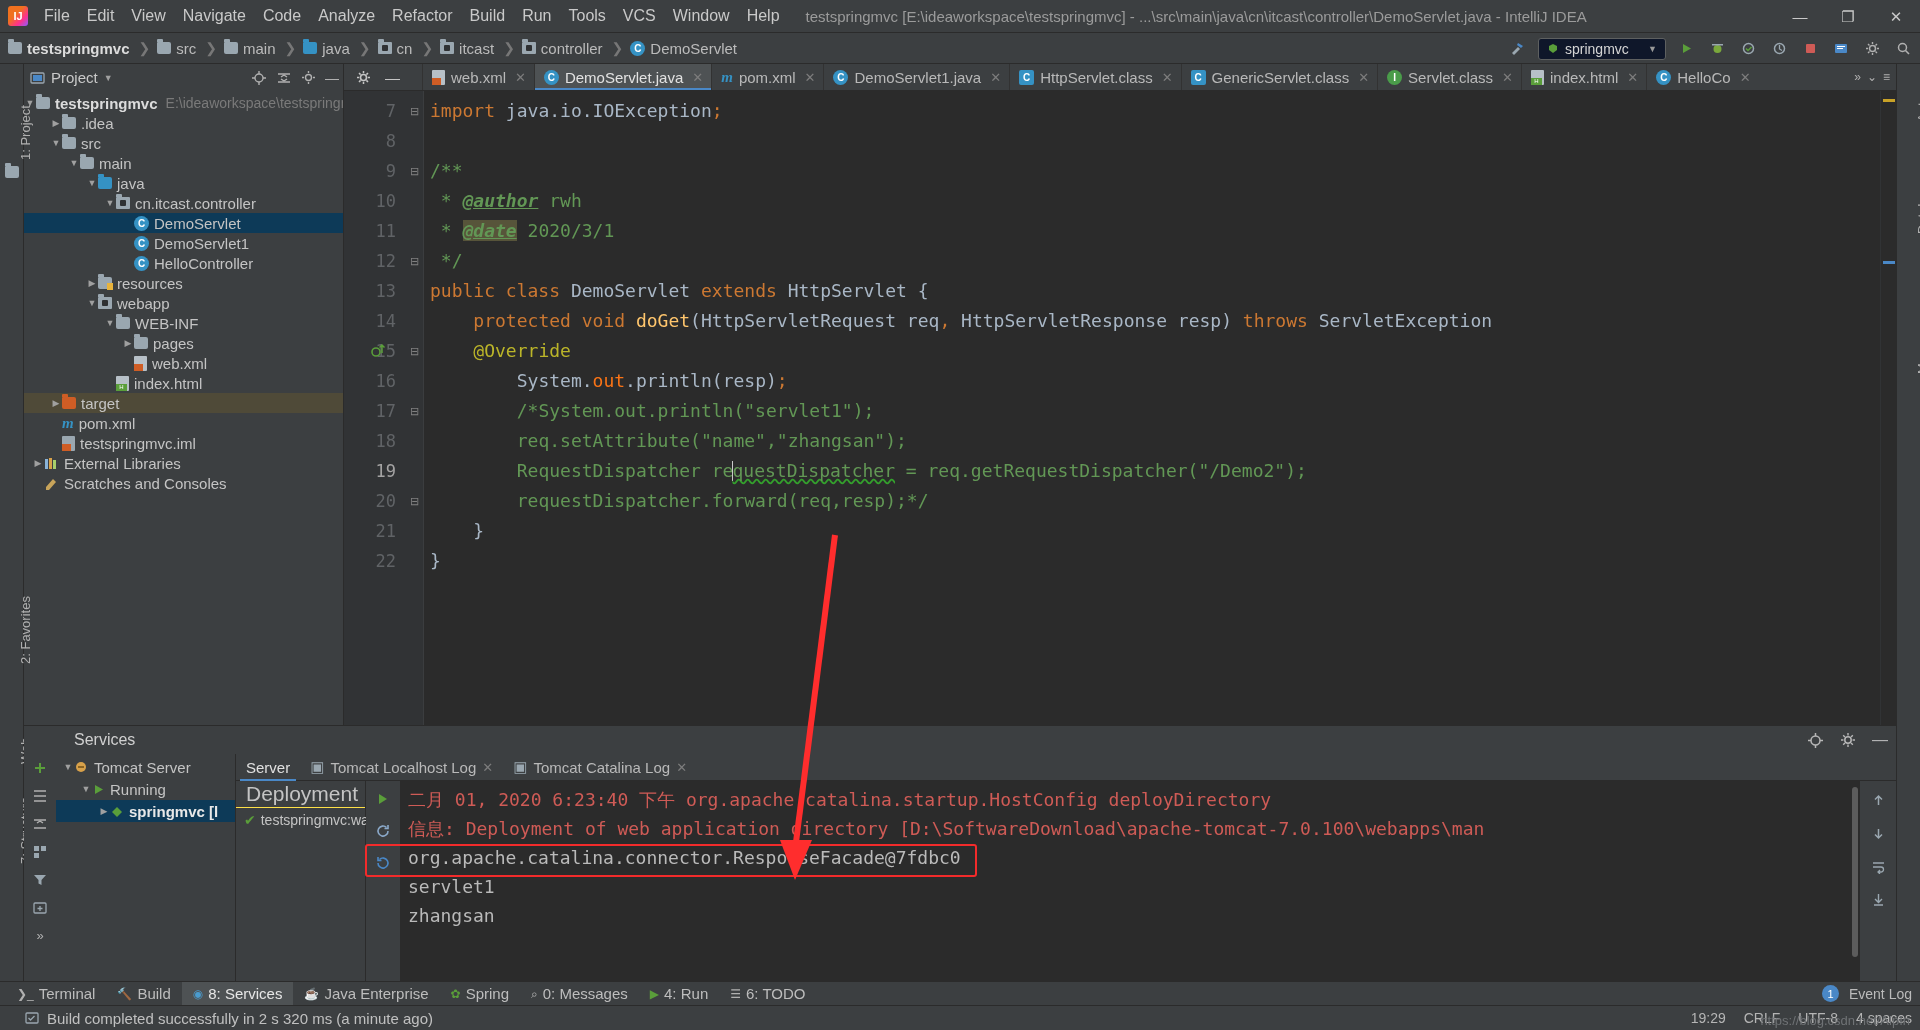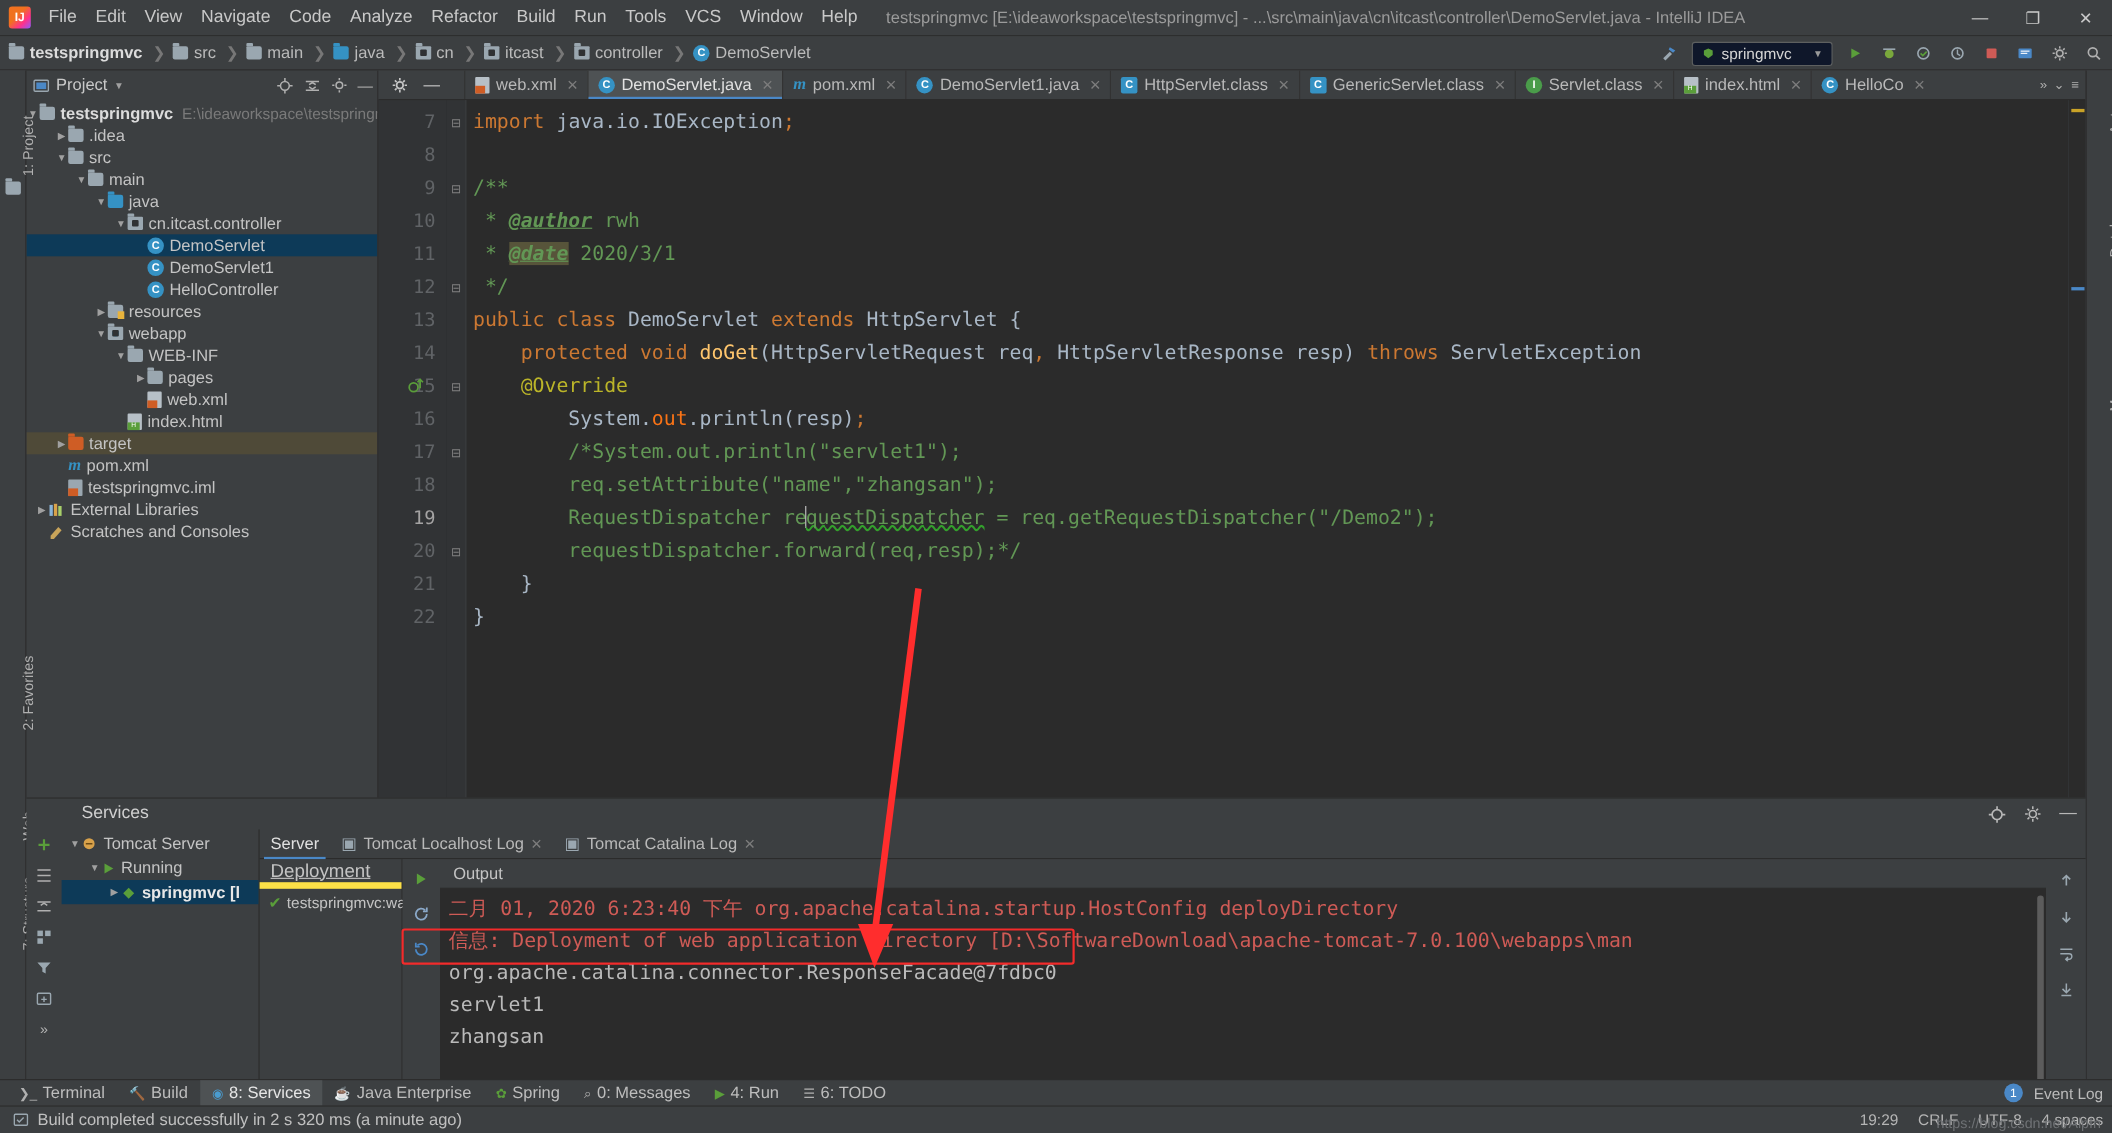--- a/index.html
+++ b/index.html
@@ -151,21 +151,21 @@
   .svc-toolstrip { width:32px; flex:none; display:flex; flex-direction:column; align-items:center; gap:12px; padding-top:6px;}
   .svc-tree { width:180px; flex:none; border-right:1px solid #2b2b2b; font-size:15px; padding-top:2px;}
   .svc-mid { flex:1; display:flex; min-width:0; }
   .svc-tabs { height:27px; display:flex; align-items:center; gap:0; border-bottom:1px solid #2b2b2b; }
   .svc-tab { display:flex; align-items:center; gap:6px; padding:0 10px; font-size:15px; color:#b9b9b9; height:27px; }
   .svc-tab.active { color:#e0e0e0; position:relative; }
   .svc-tab.active:after{content:"";position:absolute;left:4px;right:4px;bottom:0;height:2px;background:#4a88c7;}
   .svc-tab .x { color:#7d7d7d; font-size:13px; }
 
   .dep-col { width:130px; flex:none; border-right:1px solid #2b2b2b; display:flex; flex-direction:column;}
-  .dep-hd { height:27px; display:flex; align-items:center; padding-left:10px; font-size:17px; color:#c4c4c4; border-bottom:6px solid #fde047;text-decoration:underline;}
+  .dep-hd { height:27px; display:flex; align-items:center; padding-left:10px; font-size:21px; color:#c4c4c4; border-bottom:1px solid #fde047;}
   .dep-row { height:24px; display:flex; align-items:center; gap:5px; padding-left:8px; font-size:14px; color:#c4c4c4; white-space:nowrap; }
 
   .out-col { flex:1; display:flex; flex-direction:column; min-width:0; background:#2b2b2b;}
   .out-hd { height:27px; display:flex; align-items:center; padding-left:12px; font-size:15px; color:#c4c4c4; background:#3c3f41; border-bottom:1px solid #2b2b2b;}
   .out-tools { width:34px; flex:none; background:#3c3f41; display:flex; flex-direction:column; align-items:center; gap:16px; padding-top:10px; }
   .out-body { flex:1; position:relative; overflow:hidden; background:#2b2b2b; padding-top:4px;}
   .ol { height:29px; line-height:29px; font-family:"DejaVu Sans Mono", monospace; font-size:18px; white-space:pre; padding-left:8px; color:#bbb; }
   .ol.err { color:#cf5b56; }
   .ol.out { color:#bababa; }
   .out-right { width:36px; flex:none; background:#3c3f41; display:flex; flex-direction:column; align-items:center; gap:18px; padding-top:12px;}
@@ -178,21 +178,21 @@
     position:absolute; left:0; right:0; bottom:25px; height:24px; background:#3c3f41;
     display:flex; align-items:center; gap:0; padding-left:6px; border-top:1px solid #2b2b2b;
   }
   .stab { display:flex; align-items:center; gap:5px; padding:0 11px; font-size:15px; color:#bdbdbd; height:24px;}
   .stab.active { background:#4e5254; color:#e6e6e6; }
   .statusTabs .right { position:absolute; right:8px; display:flex; align-items:center; gap:10px; font-size:14px;}
   .badge { width:17px;height:17px;border-radius:50%;background:#4a88c7;color:#fff;font-size:11px;display:inline-flex;align-items:center;justify-content:center;}
 
   .statusbar {
     position:absolute; left:0; right:0; bottom:0; height:25px; background:#3c3f41;
-    display:flex; align-items:center; padding-left:12px; font-size:15px; color:#c0c0c0;
+    display:flex; align-items:center; padding-left:25px; font-size:15px; color:#c0c0c0;
     border-top:1px solid #2b2b2b;
   }
   .statusbar .right { position:absolute; right:8px; display:flex; align-items:center; gap:18px; font-size:14px; color:#b5b5b5;}
   .watermark { position:absolute; right:10px; bottom:2px; font-size:13px; color:#6f7275; }
 
   svg { display:block; }
 </style>
 </head>
 <body>
 
@@ -873,21 +873,20 @@
               </span>
               <span>
                 <svg width="16" height="16" viewBox="0 0 16 16">
                     <path d="M3 8a5 5 0 1 0 1.5-3.5" stroke="#4a88c7" stroke-width="1.6" fill="none"></path>
                     <path d="M3 2v3.5h3.5" stroke="#4a88c7" stroke-width="1.6" fill="none"></path>
                   </svg>
               </span>
             </div>
 
             <div class="out-col">
-              <div class="out-hd">Output</div>
               <div class="out-body" id="outbody">
                 <div class="out-scroll"></div>
               <div class="ol err">二月 01, 2020 6:23:40 下午 org.apache.catalina.startup.HostConfig deployDirectory</div>
                   <div class="ol err">信息: Deployment of web application directory [D:\SoftwareDownload\apache-tomcat-7.0.100\webapps\man</div>
                   <div class="ol out">org.apache.catalina.connector.ResponseFacade@7fdbc0</div>
                   <div class="ol out">servlet1</div>
                   <div class="ol out">zhangsan</div>
                 </div>
             </div>
 

